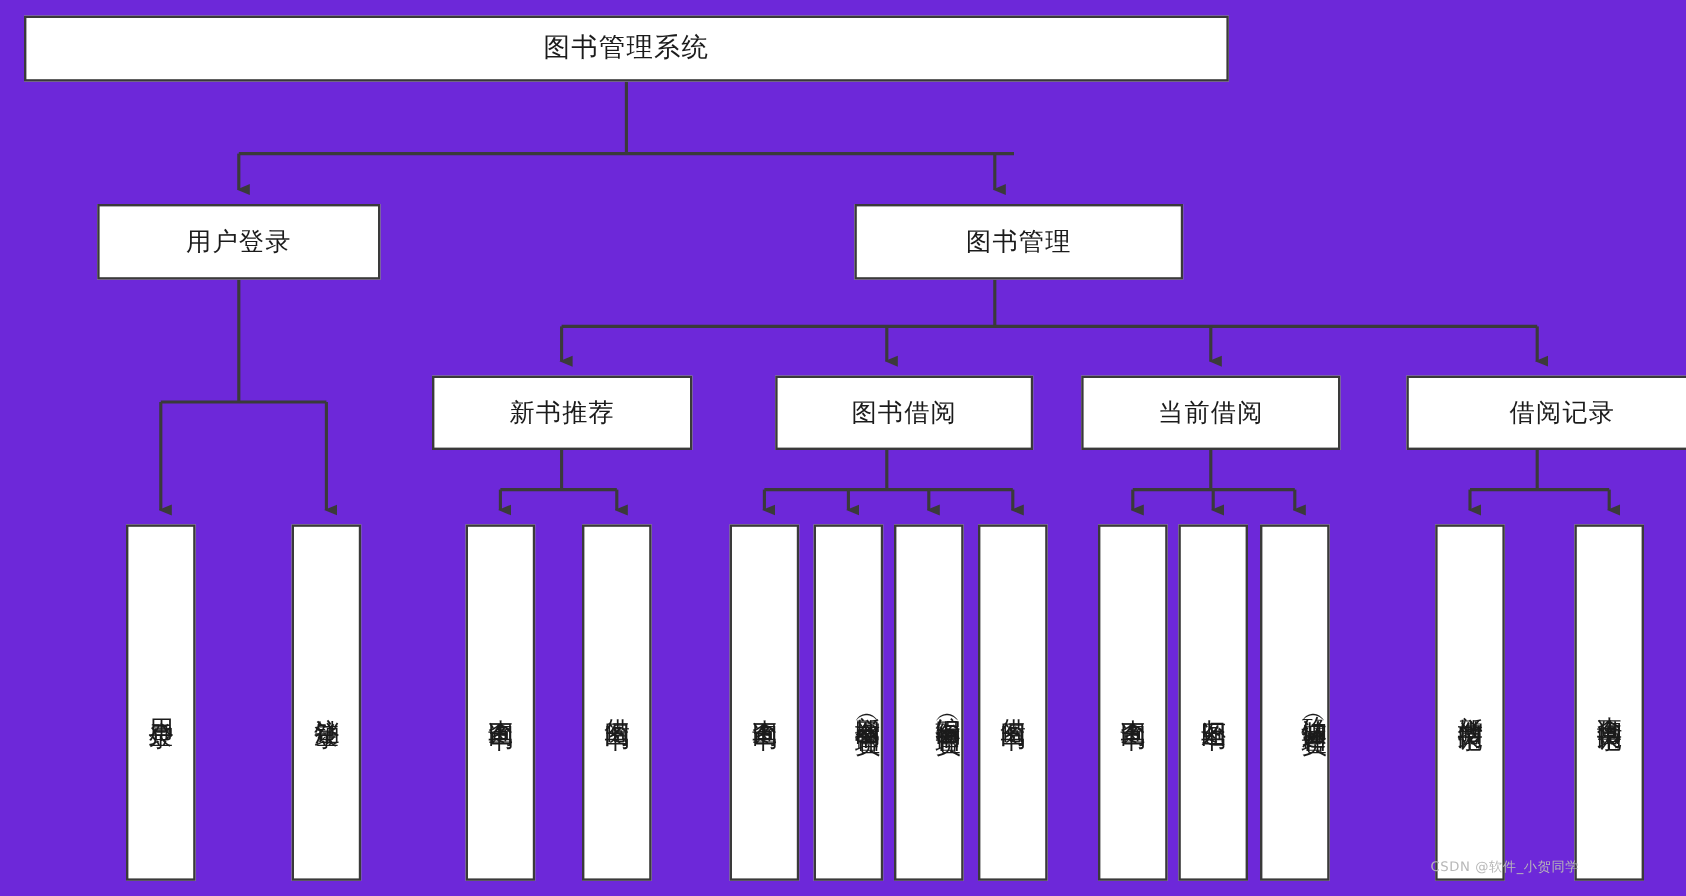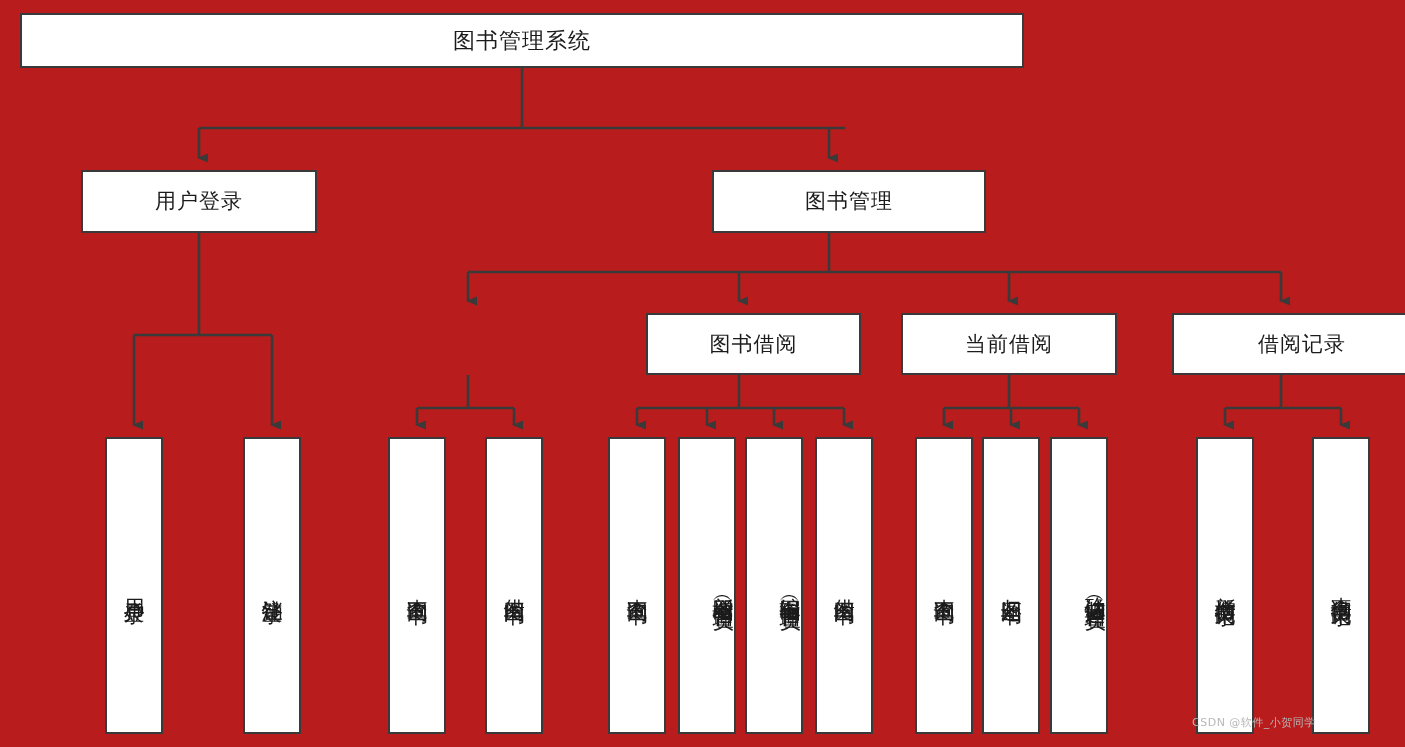--- a/index.html
+++ b/index.html
@@ -9,21 +9,21 @@
     padding: 0;
     background: #ffffff;
   }
   body {
     font-family: "DejaVu Sans", "Liberation Sans", sans-serif;
   }
   #canvas {
     position: relative;
     width: 1405px;
     height: 747px;
-    background: #b91c1c;
+    background: #6d28d9;
     overflow: hidden;
   }
   svg.wires {
     position: absolute;
     left: 0;
     top: 0;
     width: 1405px;
     height: 747px;
     pointer-events: none;
   }
@@ -123,20 +123,23 @@
     <span>图书管理系统</span>
   </div>
 
   <div class="node node-h" style="left:81px; top:170px; width:236px; height:63px;">
     <span>用户登录</span>
   </div>
   <div class="node node-h" style="left:712px; top:170px; width:274px; height:63px;">
     <span>图书管理</span>
   </div>
 
+  <div class="node node-h" style="left:360px; top:313px; width:217px; height:62px;">
+    <span>新书推荐</span>
+  </div>
   <div class="node node-h" style="left:646px; top:313px; width:215px; height:62px;text-align:right;">
     <span>图书借阅</span>
   </div>
   <div class="node node-h" style="left:901px; top:313px; width:216px; height:62px;">
     <span>当前借阅</span>
   </div>
   <div class="node node-h" style="left:1172px; top:313px; width:260px; height:62px;">
     <span>借阅记录</span>
   </div>
 

